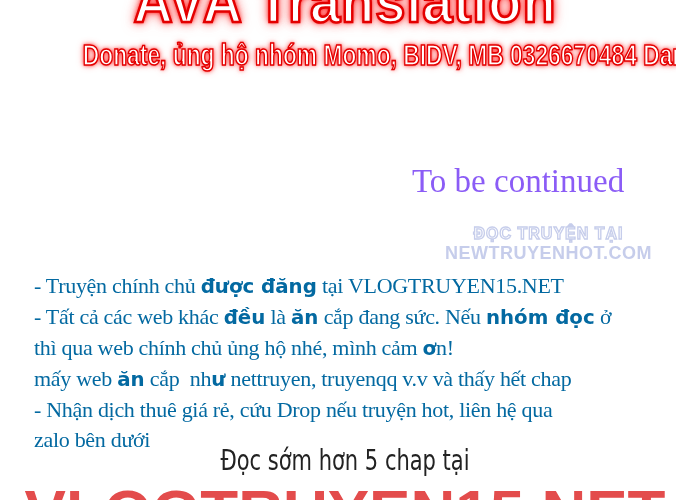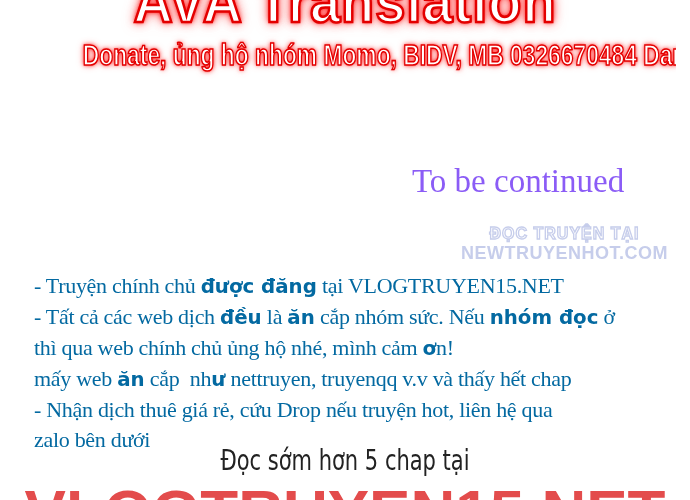--- a/index.html
+++ b/index.html
@@ -22,21 +22,21 @@
     transform:scaleX(.76);transform-origin:50% 0;white-space:nowrap;
   }
 
   
   .continued{
     position:absolute;left:412px;top:163px;
     font-family:"Liberation Serif",serif;font-size:33px;color:#8b5cf6;white-space:nowrap;
   }
 
   
-  .watermark{position:absolute;top:226px;right:8px;text-align:center;line-height:1;margin-left:16px;}
+  .watermark{position:absolute;top:226px;right:24px;text-align:center;line-height:1;margin-left:16px;}
   .wm1{
     font-weight:bold;font-size:16px;letter-spacing:1px;color:#ffffff;
     -webkit-text-stroke:1.3px #c6cdeb;white-space:nowrap;margin-bottom:2px;
   }
   .wm2{
     font-weight:bold;font-size:18px;letter-spacing:.5px;color:#c6cdeb;white-space:nowrap;
   }
 
   
   .notes{
@@ -72,21 +72,21 @@
 
   <div class="continued">To be continued</div>
 
   <div class="watermark">
     <div class="wm1">ĐỌC TRUYỆN TẠI</div>
     <div class="wm2">NEWTRUYENHOT.COM</div>
   </div>
 
   <div class="notes">
     <div class="note-line"><span>- Truyện chính chủ </span><span class="fb">được đăng</span><span> tại VLOGTRUYEN15.NET</span></div>
-    <div class="note-line"><span>- Tất cả các web dịch </span><span class="fb">đều</span><span> là </span><span class="fb">ăn</span><span> cắp nhóm sức. Nếu </span><span class="fb">nhóm đọc</span><span> ở</span></div>
+    <div class="note-line"><span>- Tất cả các web khác </span><span class="fb">đều</span><span> là </span><span class="fb">ăn</span><span> cắp đang sức. Nếu </span><span class="fb">nhóm đọc</span><span> ở</span></div>
     <div class="note-line"><span>thì qua web chính chủ ủng hộ nhé, mình cảm </span><span class="fb">ơ</span><span>n!</span></div>
     <div class="note-line"><span>mấy web </span><span class="fb">ăn</span><span> cắp  nh</span><span class="fb">ư</span><span> nettruyen, truyenqq v.v và thấy hết chap</span></div>
     <div class="note-line"><span>- Nhận dịch thuê giá rẻ, cứu Drop nếu truyện hot, liên hệ qua</span></div>
     <div class="note-line"><span>zalo bên dưới</span></div>
   </div>
 
   <div class="early">Đọc sớm hơn 5 chap tại</div>
 
   <div class="site-big">VLOGTRUYEN15.NET</div>
 

